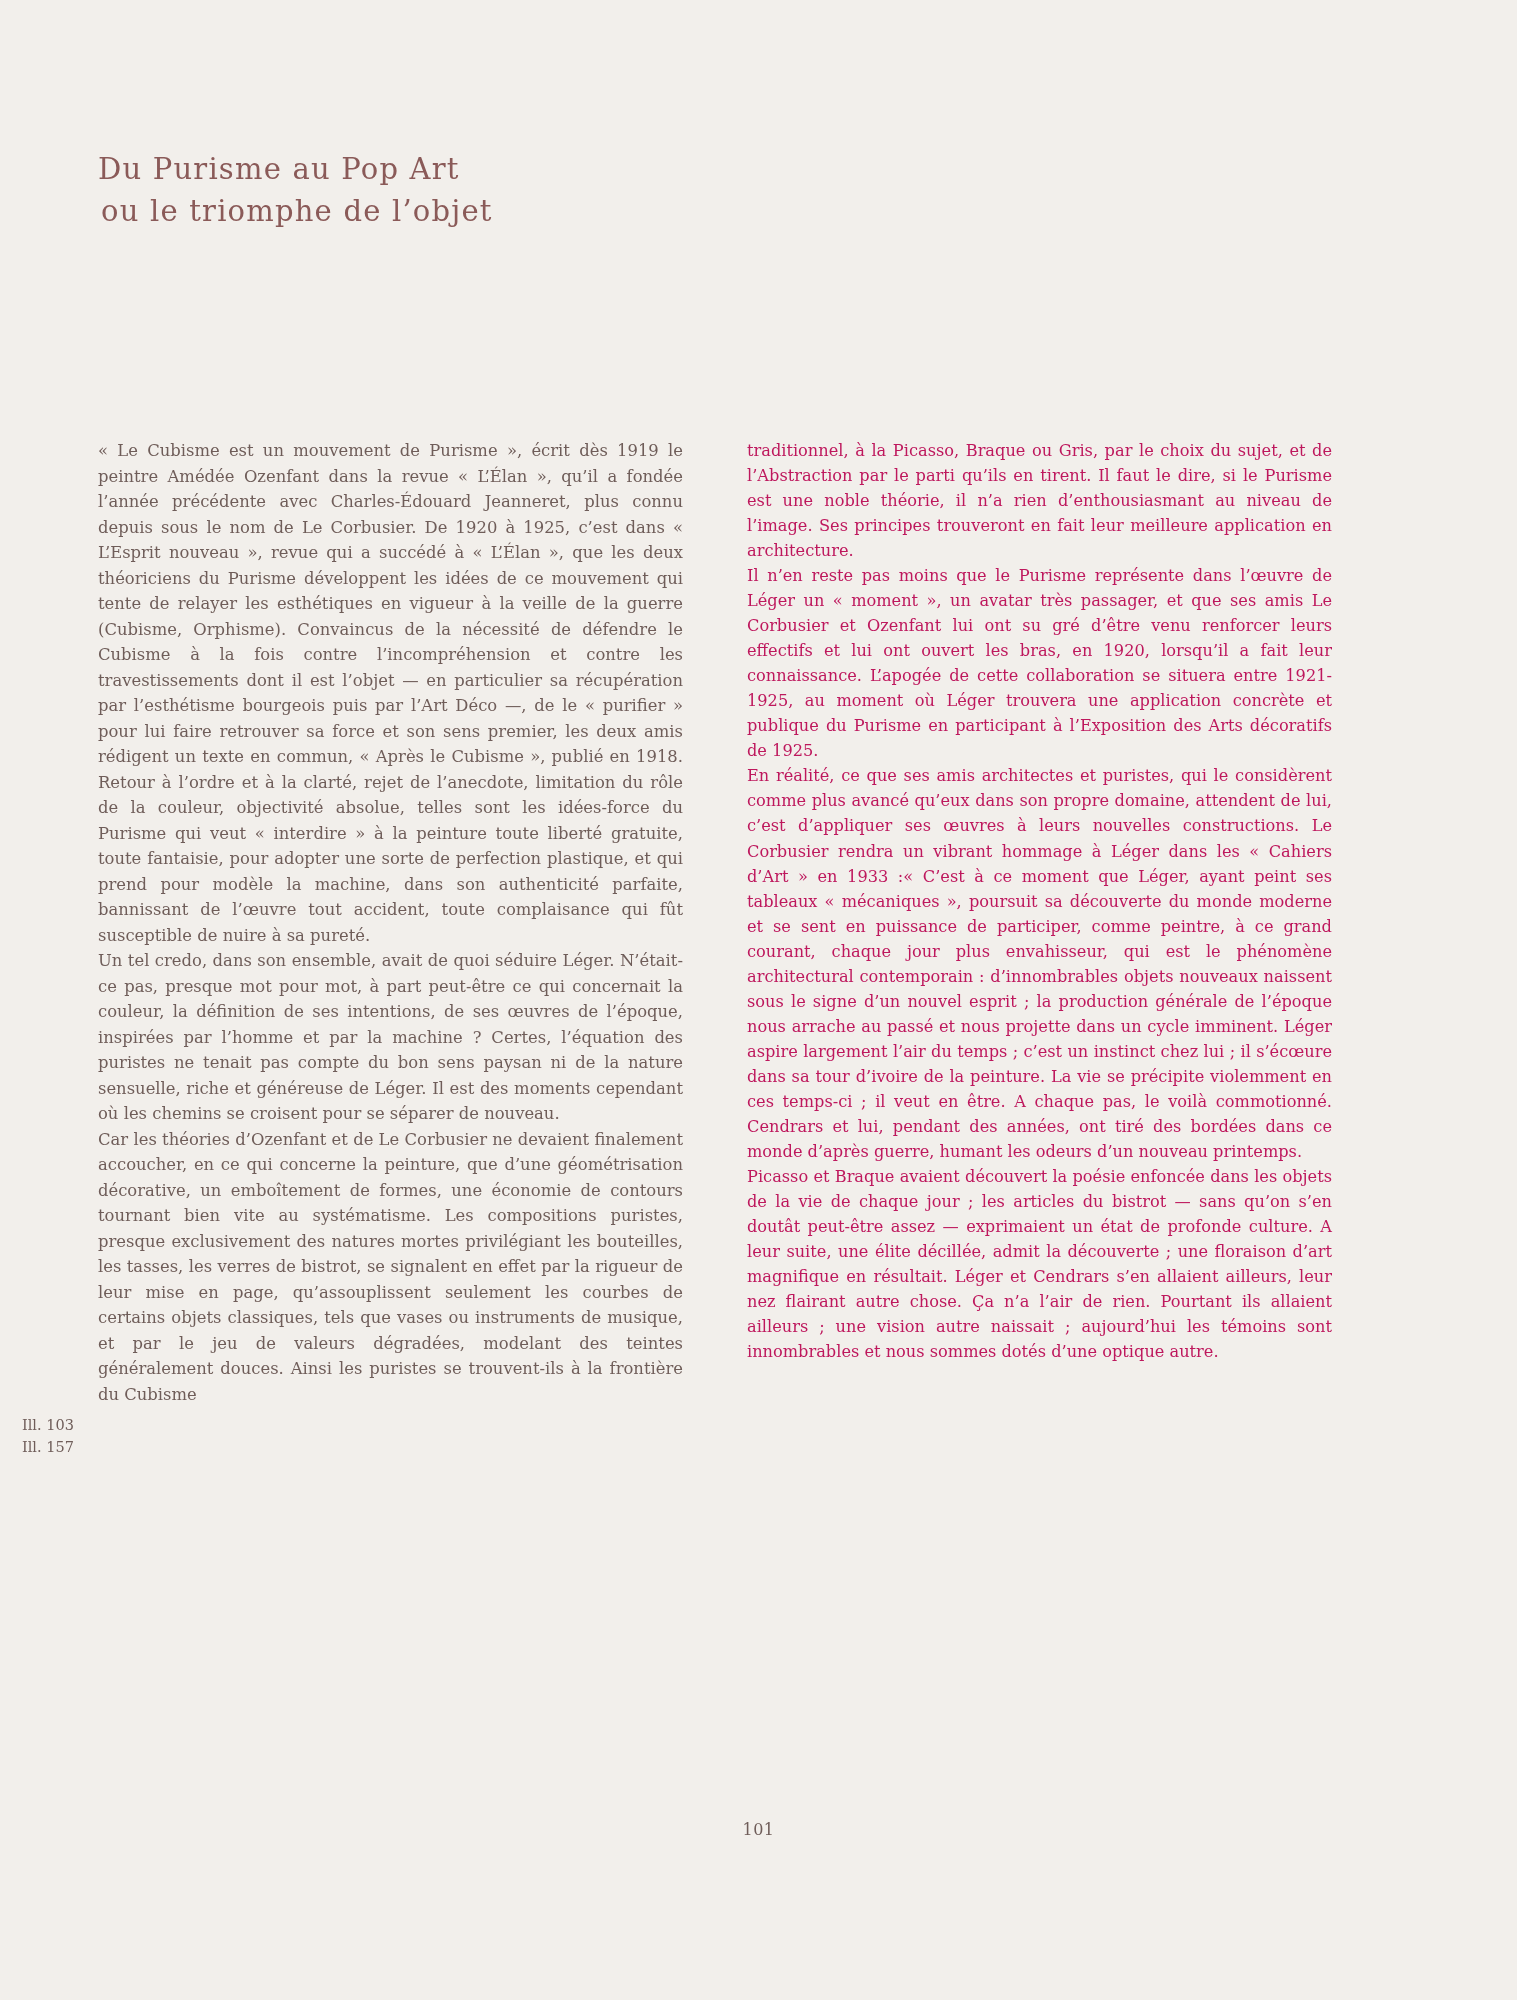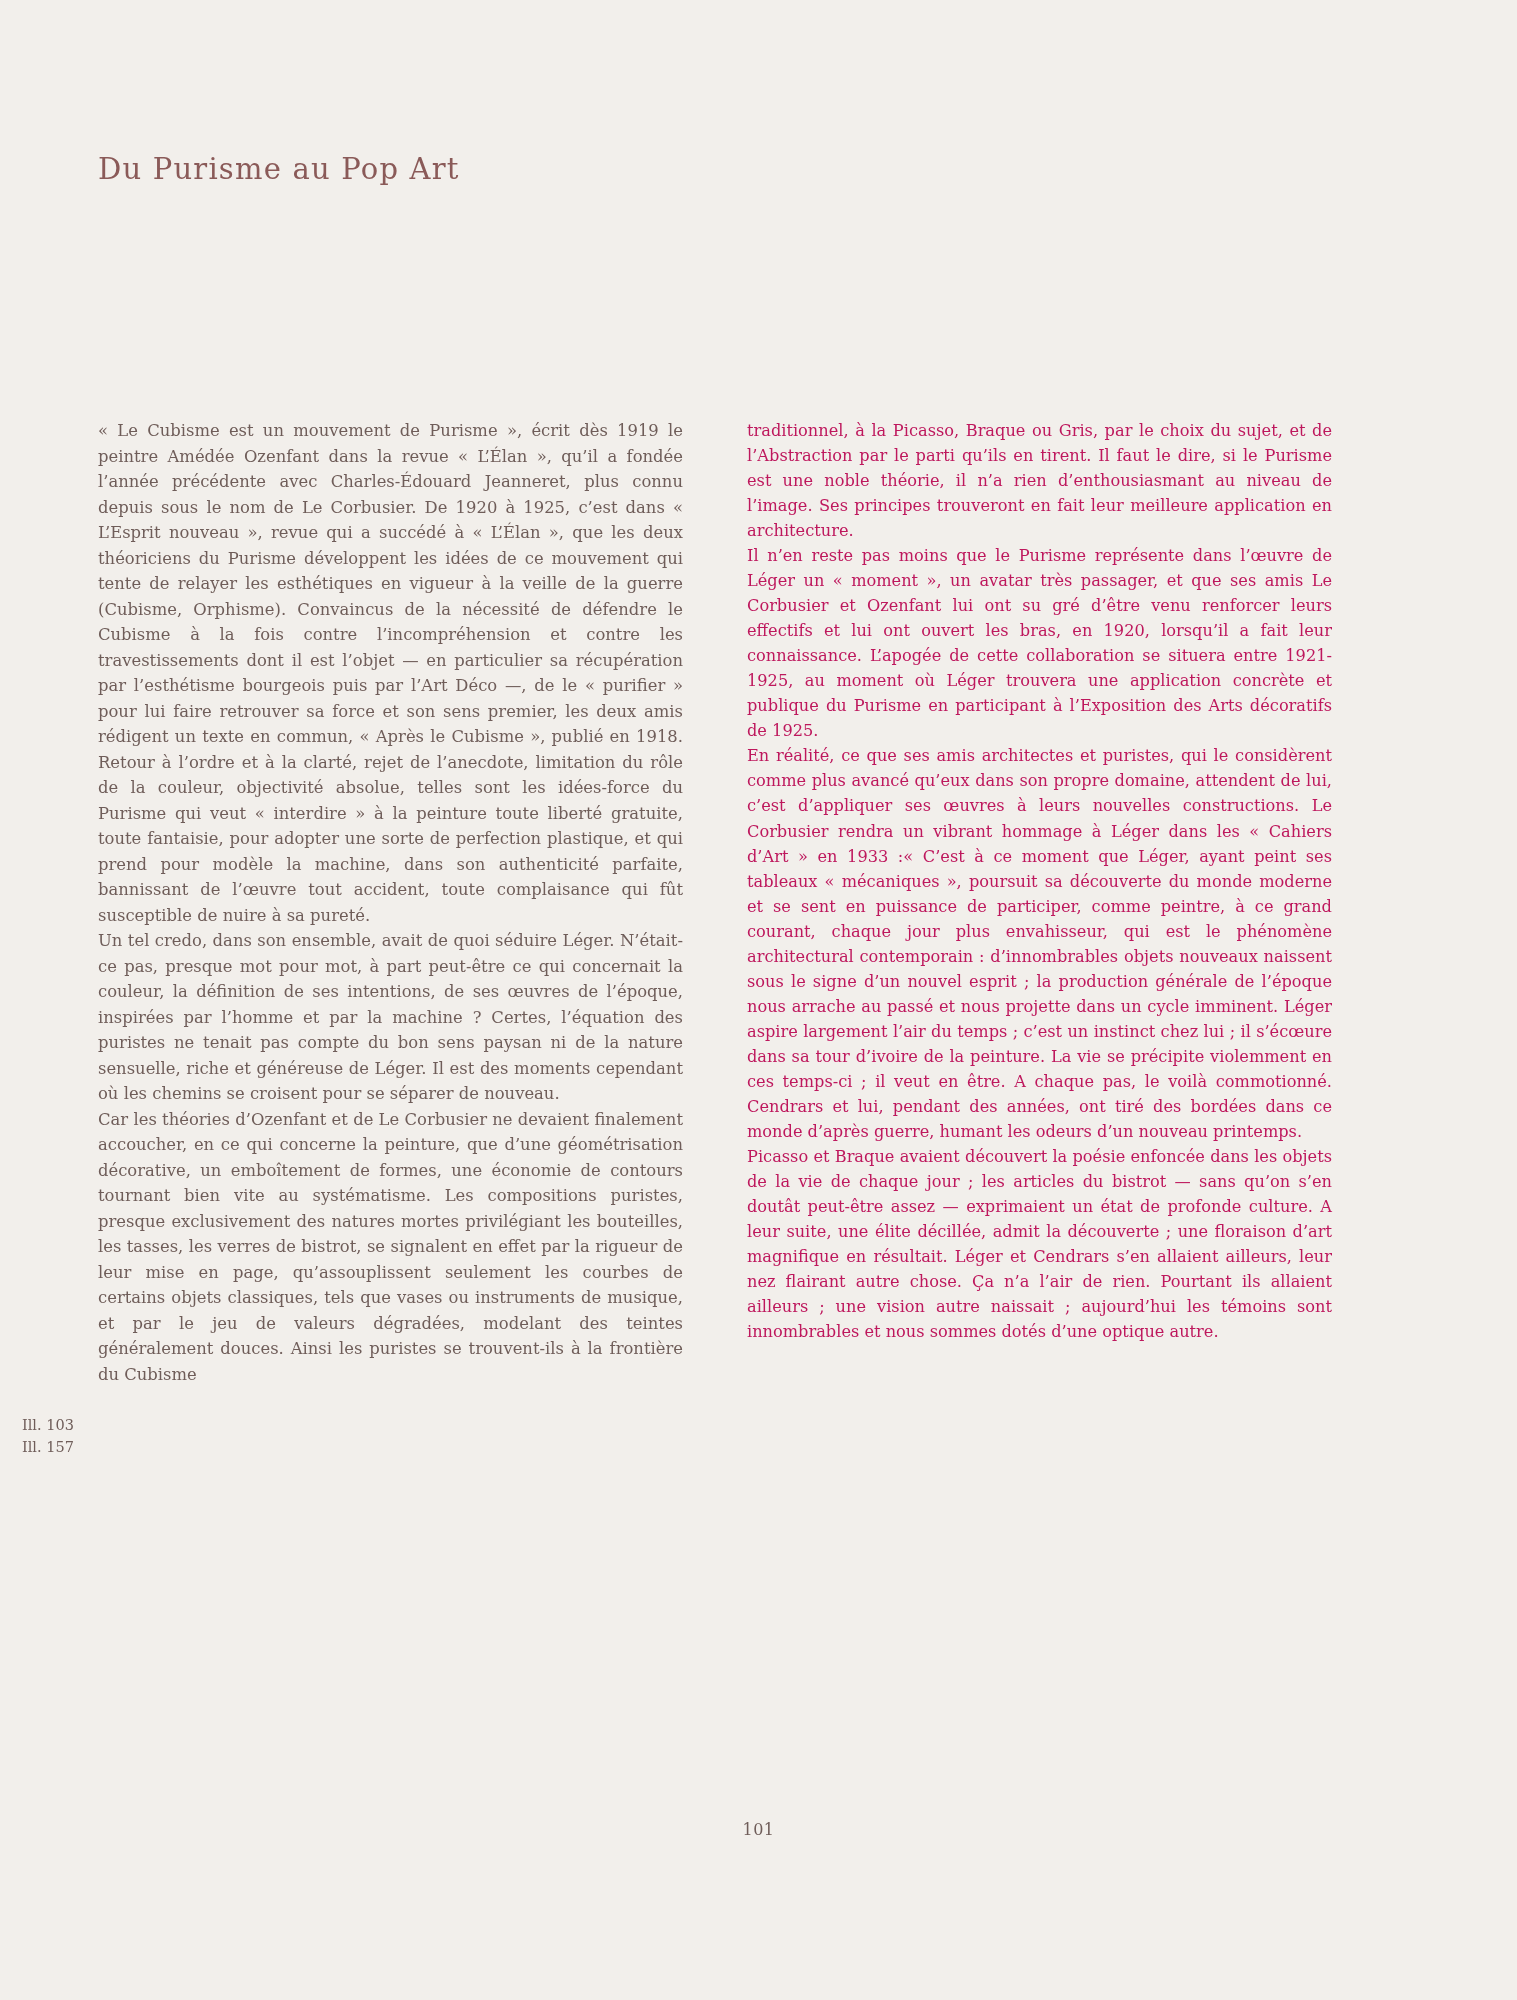--- a/index.html
+++ b/index.html
@@ -29,21 +29,21 @@
     font-weight: 400;
   }
   .title .line2 {
     display: block;
     padding-left: 3px;
   }
 
   .columns {
     position: absolute;
     left: 98px;
-    top: 418px;
+    top: 438px;
     width: 1237px;
     display: flex;
     gap: 64px;
   }
   .col {
     width: 585px;
   }
   .col p {
     margin: 0;
     color: #6b5a56;
@@ -93,20 +93,21 @@
     margin-top: 8px;
   }
 </style>
 </head>
 <body>
 
 <div class="page">
 
   <h1 class="title">
     <span>Du Purisme au Pop Art</span>
+    <span class="line2">ou  le triomphe de l’objet</span>
   </h1>
 
   <div class="marginnote">
     <span>Ill. 103</span>
     <span>Ill. 157</span>
   </div>
 
   <div class="columns">
     <div class="col left">
       <p>« Le Cubisme est un mouvement de Purisme », écrit dès 1919 le peintre Amédée Ozenfant dans la revue « L’Élan », qu’il a fondée l’année précédente avec Charles-Édouard Jeanneret, plus connu depuis sous le nom de Le Corbusier. De 1920 à 1925, c’est dans « L’Esprit nouveau », revue qui a succédé à « L’Élan », que les deux théoriciens du Purisme développent les idées de ce mouvement qui tente de relayer les esthétiques en vigueur à la veille de la guerre (Cubisme, Orphisme). Convaincus de la nécessité de défendre le Cubisme à la fois contre l’incompréhension et contre les travestissements dont il est l’objet — en particulier sa récupération par l’esthétisme bourgeois puis par l’Art Déco —, de le « purifier » pour lui faire retrouver sa force et son sens premier, les deux amis rédigent un texte en commun, « Après le Cubisme », publié en 1918. Retour à l’ordre et à la clarté, rejet de l’anecdote, limitation du rôle de la couleur, objectivité absolue, telles sont les idées-force du Purisme qui veut « interdire » à la peinture toute liberté gratuite, toute fantaisie, pour adopter une sorte de perfection plastique, et qui prend pour modèle la machine, dans son authenticité parfaite, bannissant de l’œuvre tout accident, toute complaisance qui fût susceptible de nuire à sa pureté.</p>

